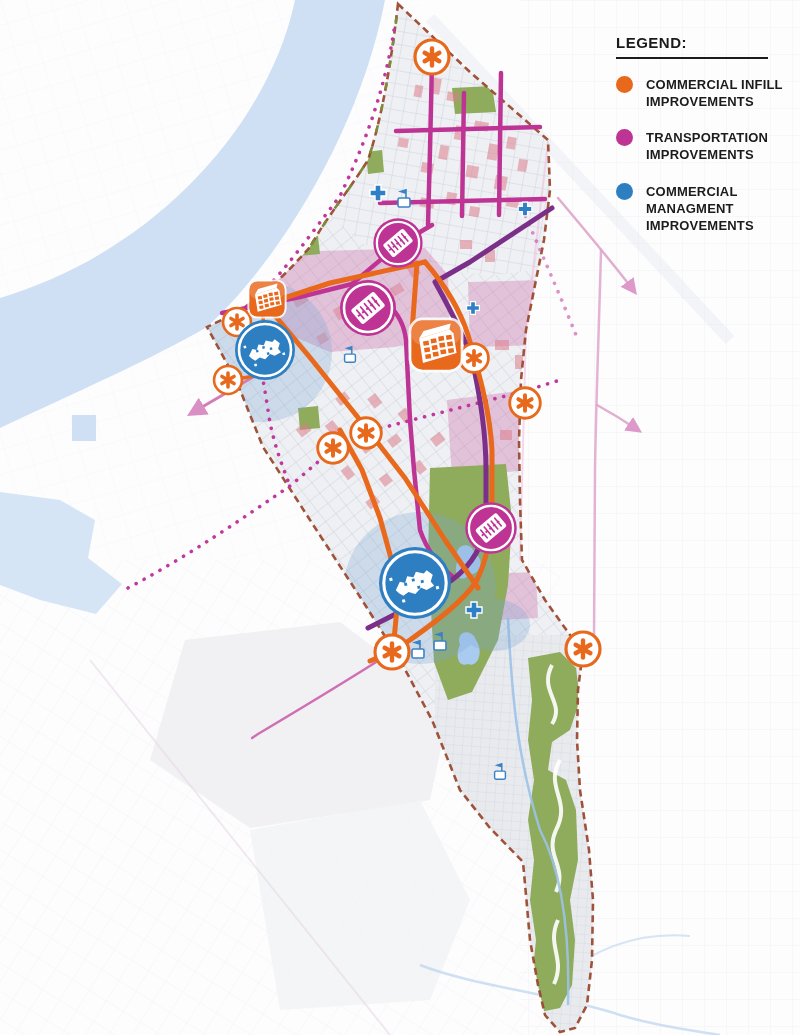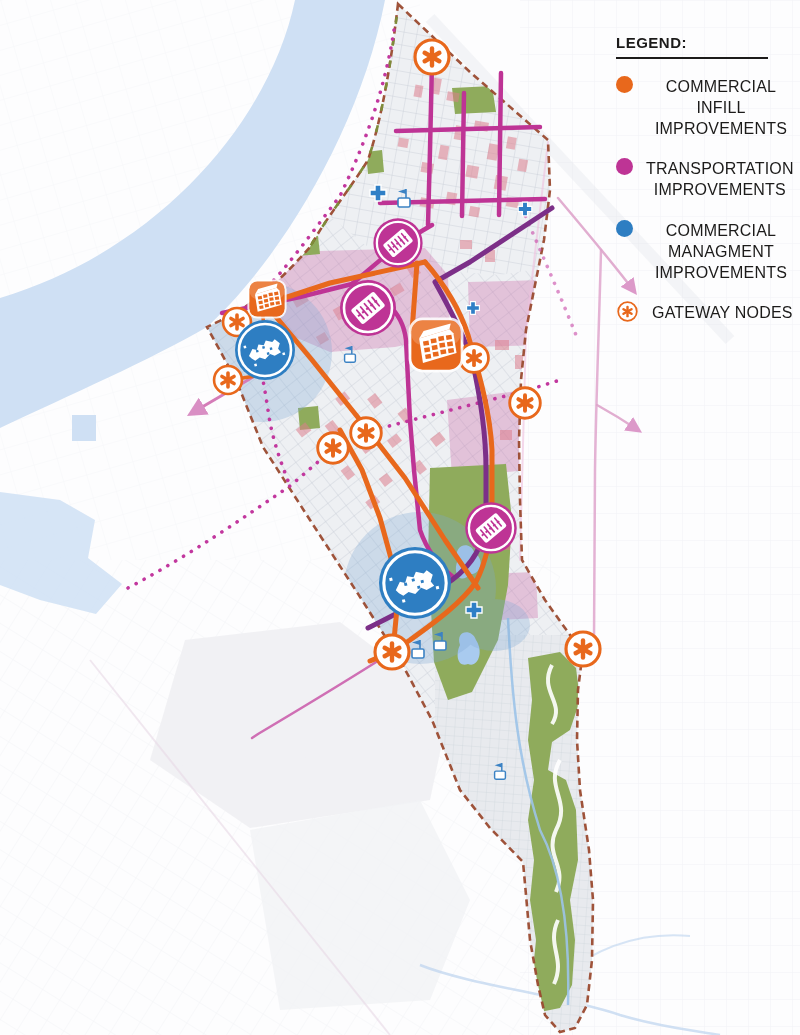--- a/index.html
+++ b/index.html
@@ -10,22 +10,22 @@
   }
   html,body{margin:0;padding:0;background:#ffffff;}
   .canvas{position:relative;width:800px;height:1035px;overflow:hidden;background:#fdfdfe;
           font-family:"Liberation Sans",sans-serif;}
   .map-svg{position:absolute;left:0;top:0;}
   
   .legend{position:absolute;left:616px;top:34px;width:180px;color:#1c1b1a;}
   .legend-title{font-size:15px;font-weight:bold;letter-spacing:.5px;}
   .legend-rule{width:152px;height:2px;background:#1c1b1a;margin:6px 0 16px 0;}
   .legend-item{display:flex;align-items:flex-start;gap:13px;margin-bottom:18px;}
-  .legend-label{font-size:16px;font-weight:normal;line-height:1.32;letter-spacing:.2px;
-                white-space:pre-line;padding-top:1px;text-align:center;}
+  .legend-label{font-size:13px;font-weight:bold;line-height:1.32;letter-spacing:.2px;
+                white-space:pre-line;padding-top:1px;}
   .dot{width:17px;height:17px;border-radius:50%;flex:0 0 auto;margin-top:1px;}
   .dot-commercial{background:var(--commercial);}
   .dot-transportation{background:var(--transportation);}
   .dot-stormwater{background:var(--stormwater);}
   .gw-swatch{flex:0 0 auto;margin-top:-1px;}
   .road{fill:none;stroke-linecap:round;stroke-linejoin:round;}
 </style>
 </head>
 <body>
 
@@ -346,21 +346,15 @@
     <span class="legend-label">TRANSPORTATION
 IMPROVEMENTS</span>
   </div>
 
   <div class="legend-item">
     <span class="dot dot-stormwater"></span>
     <span class="legend-label">COMMERCIAL MANAGMENT
 IMPROVEMENTS</span>
   </div>
 
-  <div class="legend-item">
-    <svg class="gw-swatch" viewBox="-21 -21 42 42" width="23" height="23">
-          <use href="#gw"></use>
-        </svg>
-    <span class="legend-label">GATEWAY NODES</span>
-  </div>
 </div>
 
 </div>
 
 </body></html>

